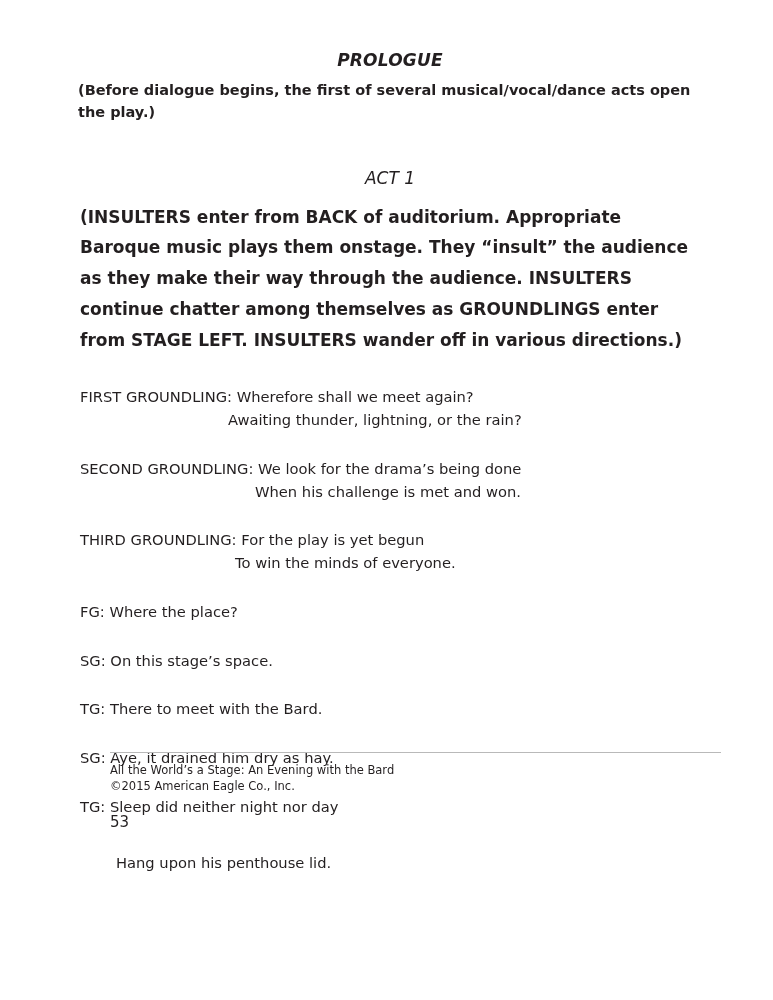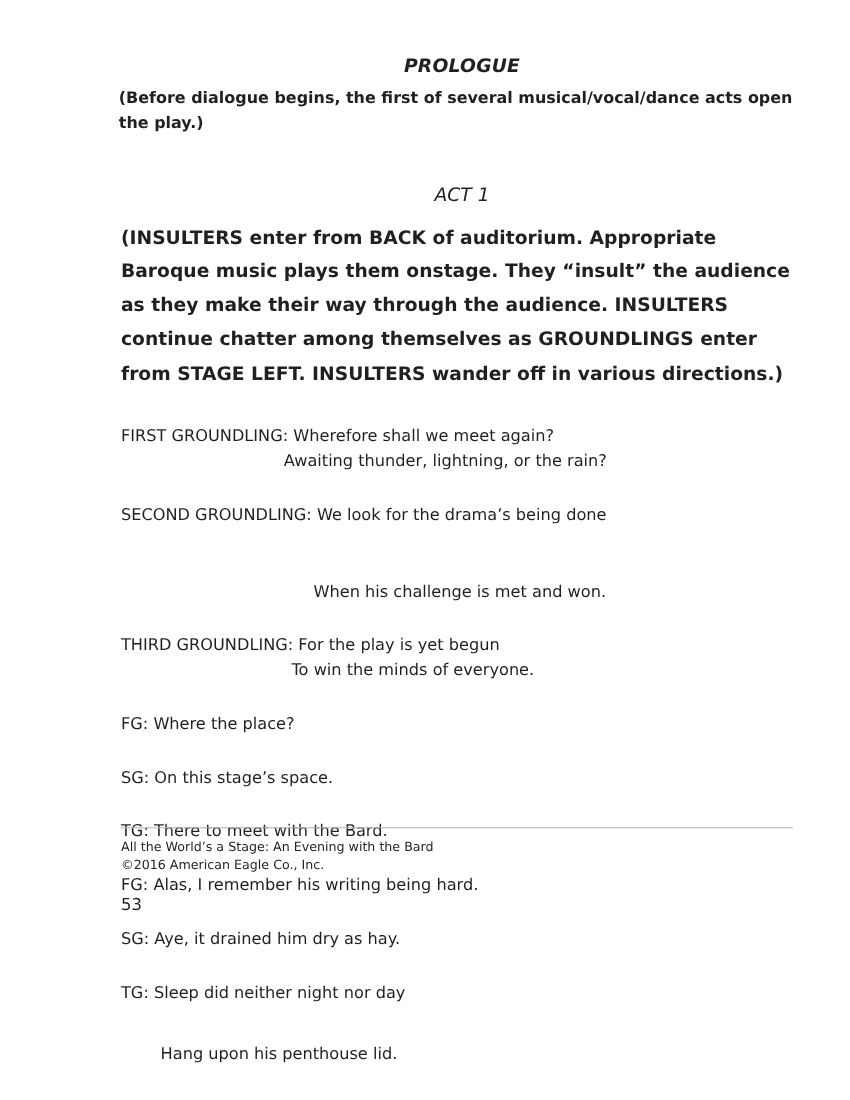--- a/index.html
+++ b/index.html
@@ -11,21 +11,21 @@
     width: 773px;
     height: 1000px;
     font-family: "DejaVu Sans", sans-serif;
     color: #231f20;
   }
   .page {
     position: relative;
     width: 773px;
     height: 869px;
     box-sizing: border-box;
-    padding: 40px 52px 0 110px;
+    padding: 40px 52px 0 80px;
   }
   .content {
     width: 620px;
   }
 
   
   .prologue-title {
     text-align: center;
     font-weight: bold;
     font-style: italic;
@@ -74,21 +74,20 @@
   }
   .line {
     font-size: 14.7px;
     line-height: 1.55;
   }
   .line.indent-a {
     padding-left: 148px;
   }
   .line.indent-b {
     padding-left: 175px;
-    margin-top: 47px;
   }
   .line.indent-c {
     padding-left: 155px;
   }
   .line.indent-small {
     padding-left: 36px;
     margin-top: 33px;
   }
 
   
@@ -152,35 +151,32 @@
       </div>
 
       <div class="speech">
         <div class="line">SG: On this stage’s space.</div>
       </div>
 
       <div class="speech">
         <div class="line">TG: There to meet with the Bard.</div>
       </div>
 
-      <div class="speech">
-        <div class="line">FG: Alas, I remember his writing being hard.</div>
-      </div>
 
       <div class="speech">
         <div class="line">SG: Aye, it drained him dry as hay.</div>
       </div>
 
       <div class="speech">
         <div class="line">TG: Sleep did neither night nor day</div>
         <div class="line indent-small">Hang upon his penthouse lid.</div>
       </div>
 
     </div>
   </div>
 
   <div class="footer">
     <hr class="footer-rule">
     <div class="footer-line">All the World’s a Stage: An Evening with the Bard</div>
-    <div class="footer-line">©2016 American Eagle Co., Inc.</div>
+    <div class="footer-line">©2015 American Eagle Co., Inc.</div>
     <div class="footer-page">53</div>
   </div>
 </div>
 
 </body></html>

